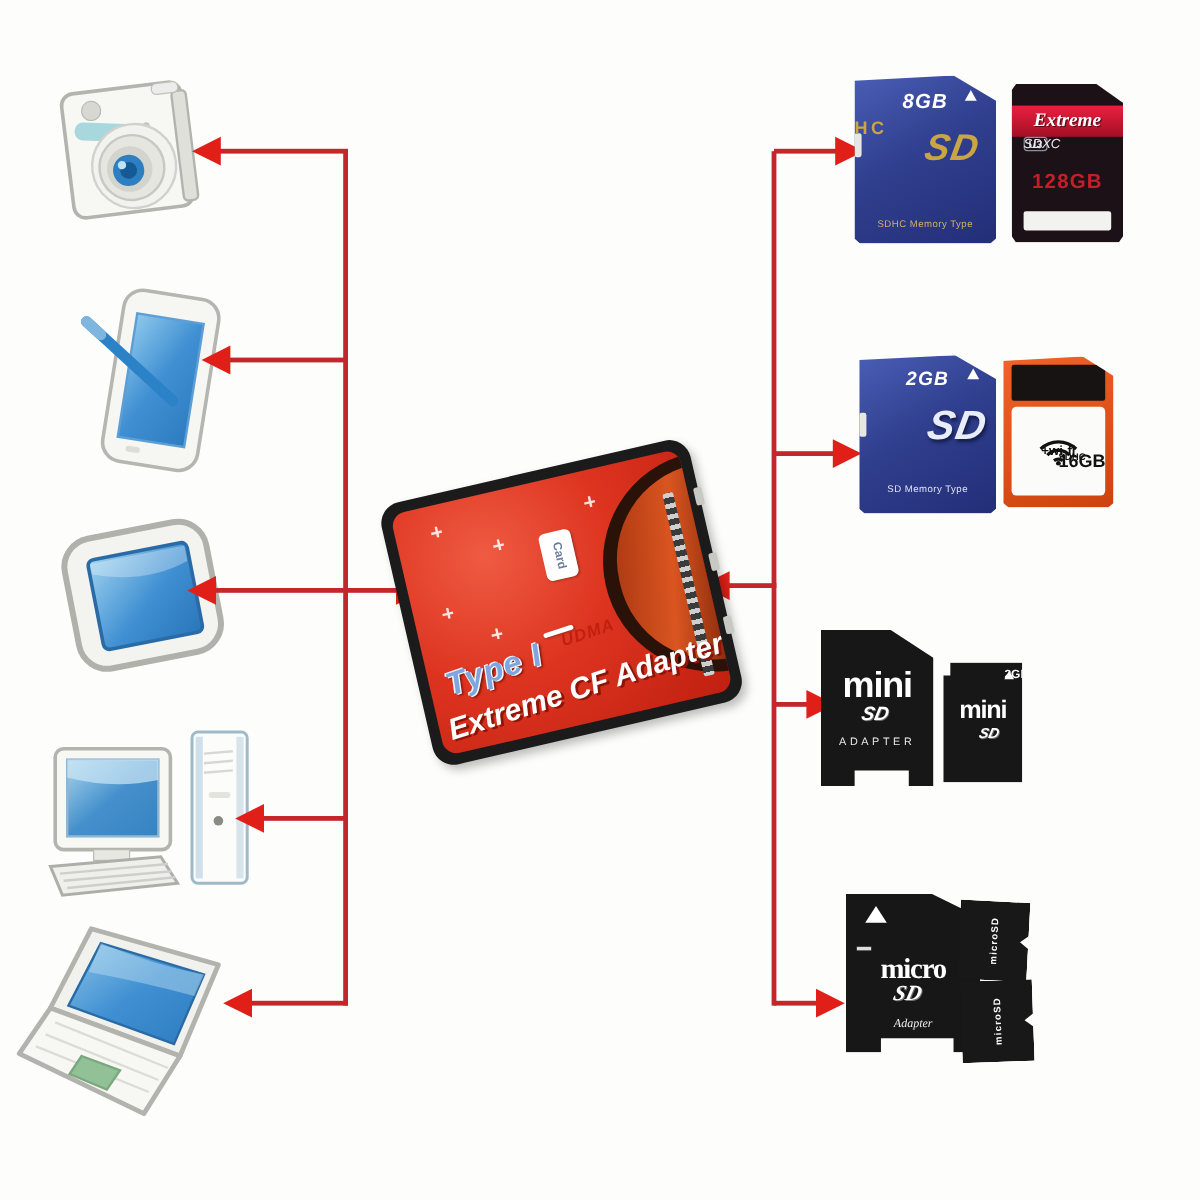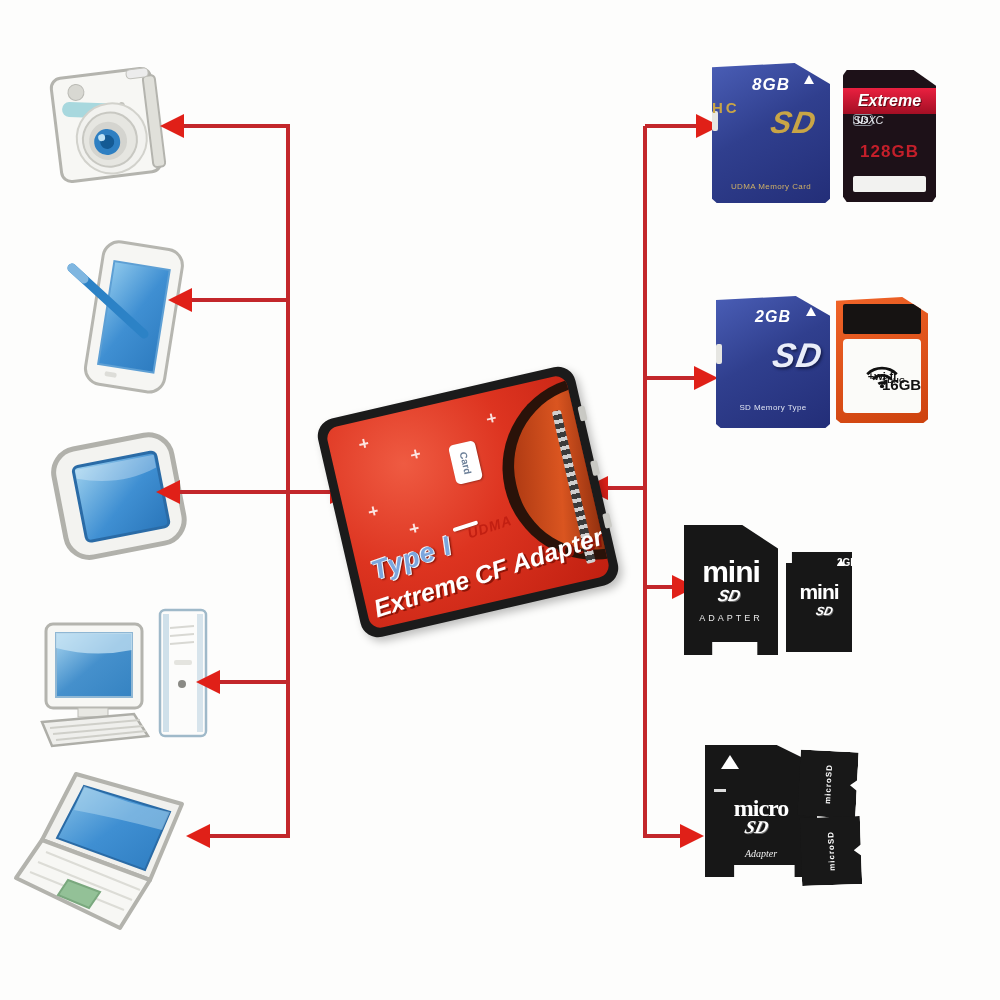--- a/index.html
+++ b/index.html
@@ -46,21 +46,21 @@
   .cap-top{top:12px;left:0;right:0;text-align:center;font-style:italic;font-weight:bold;font-size:17px;letter-spacing:1px;}
   .tri-up{width:0;height:0;border-left:5px solid transparent;border-right:5px solid transparent;border-bottom:9px solid #fff;}
   .nub{left:0;top:48px;width:6px;height:20px;background:#e6e6e2;border-radius:2px;}
   .sd-logo{left:0;right:0;text-align:center;}
   .sd-big{position:static;display:inline-block;font-size:31px;font-weight:bold;font-style:italic;transform:skewX(-10deg);letter-spacing:1px;}
   .sd-sub{position:static;display:block;margin-top:-6px;font-size:15px;font-weight:bold;letter-spacing:3px;}
   .sd-footer{bottom:12px;left:0;right:0;text-align:center;font-size:8px;letter-spacing:.4px;}
 
   #sdx{background:#1d1118;clip-path:polygon(0 4%,4% 0,76% 0,100% 12%,100% 96%,96% 100%,4% 100%,0 96%);}
   .sdx-band{top:18px;left:0;right:0;height:26px;background:linear-gradient(180deg,#ea2040,#a30f24);display:flex;align-items:center;justify-content:center;}
-  .sdx-band span{position:static;font-size:16px;font-weight:bold;font-style:italic;color:#fff;text-shadow:1px 1px 0 #5f0a16;}
+  .sdx-band span{position:static;font-size:16px;font-weight:bold;font-style:italic;color:#fff;text-shadow:1px 1px 0 #5f0a16;font-family:Liberation Serif, serif;}
   .sdx-row{top:50px;left:10px;right:10px;display:flex;justify-content:space-between;align-items:center;}
   .sdx-u3{position:static;font-size:9px;font-weight:bold;color:#d8dce2;border:1px solid #8a8f98;border-radius:3px;padding:0 3px;}
   .sdx-xc{position:static;font-size:11px;font-weight:normal;font-style:italic;color:#e8eaef;}
   .sdx-cap{top:72px;left:0;right:0;text-align:center;font-size:17px;font-weight:bold;color:#c31f2a;letter-spacing:1px;}
   .sdx-strip{bottom:10px;left:10px;right:10px;height:16px;background:#f2f2f0;border-radius:2px;}
 
   #sdw{background:linear-gradient(160deg,#f06428,#cd420e);clip-path:polygon(0 3%,72% 0,100% 13%,100% 97%,95% 100%,5% 100%,0 97%);}
   .sdw-band{top:7px;left:7px;right:7px;height:30px;background:#161312;border-radius:2px;}
   .sdw-label{top:42px;left:7px;right:7px;bottom:10px;background:#fbfbf9;border-radius:4px;display:flex;flex-direction:column;align-items:center;justify-content:center;gap:1px;color:#111;}
   .sdw-feature{position:static;font-size:11px;font-weight:bold;}
@@ -248,21 +248,21 @@
   </div>
 
   <div id="sd8" class="card blue-card" style="left:712px;top:63px;width:118px;height:140px;">
     <div class="nub"></div>
     <div class="cap-top">8GB</div>
     <div class="tri-up" style="right:16px;top:12px;"></div>
     <div class="sd-logo" style="top:42px;color:var(--gold);">
       <span class="sd-big">SD</span>
       <span class="sd-sub">HC</span>
     </div>
-    <div class="sd-footer" style="color:#cfb066;">UDMA Memory Card</div>
+    <div class="sd-footer" style="color:#cfb066;">SDHC Memory Type</div>
   </div>
 
   <div id="sdx" class="card" style="left:843px;top:70px;width:93px;height:132px;">
     <div class="sdx-band">
       <span>Extreme</span>
     </div>
     <div class="sdx-row">
       <span class="sdx-u3">U3</span>
       <span class="sdx-xc">SDXC</span>
     </div>

